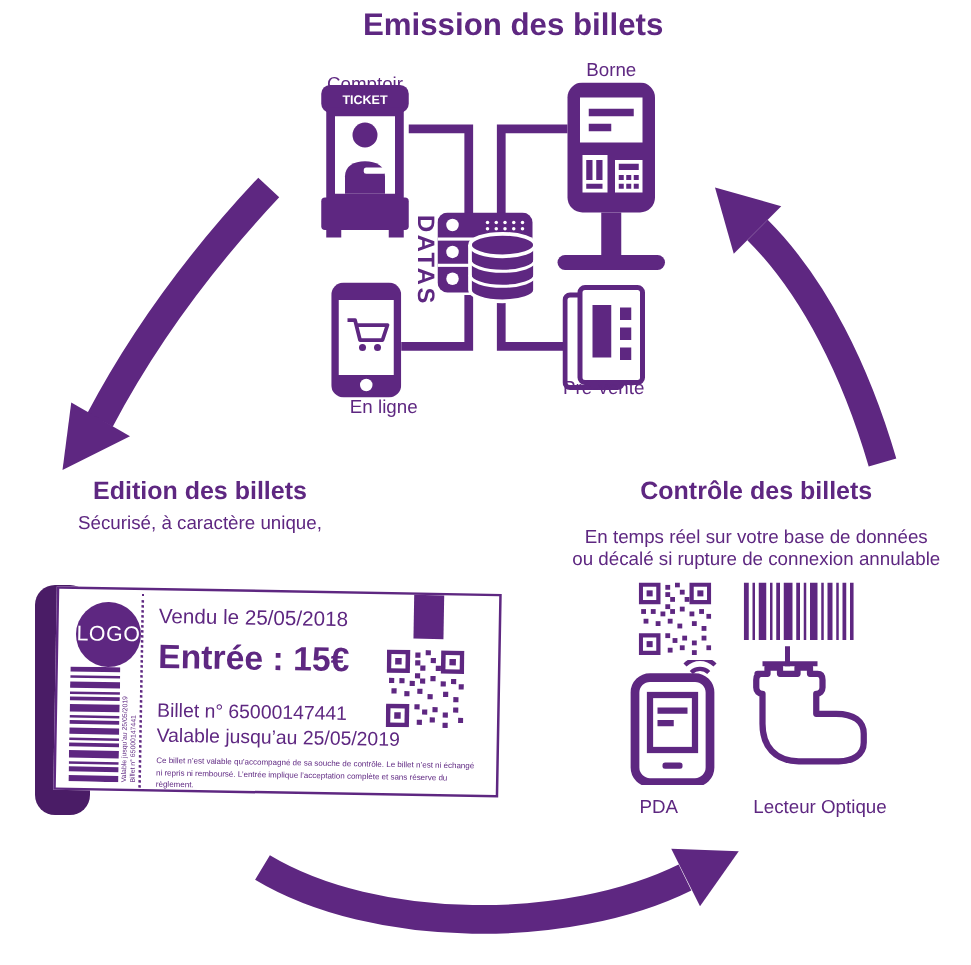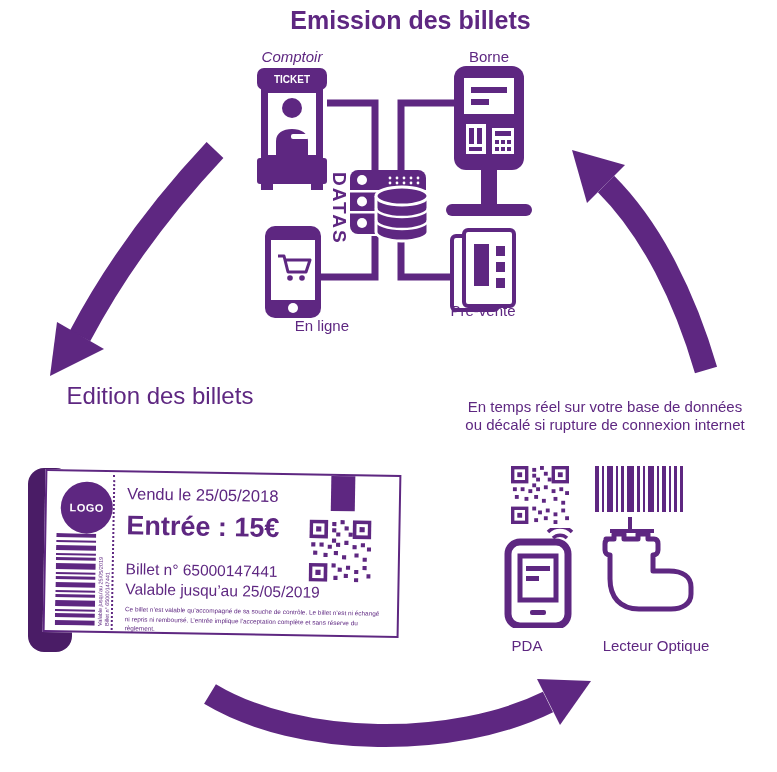--- a/index.html
+++ b/index.html
@@ -5,29 +5,29 @@
   :root{
     --p:#5E2781;
     --pd:#4A1C66;
   }
   *{box-sizing:border-box;margin:0;padding:0;}
   body{background:#fff;font-family:"Liberation Sans","DejaVu Sans",sans-serif;}
   #stage{position:relative;width:777px;height:772px;background:#fff;overflow:hidden;color:var(--p);}
   .abs{position:absolute;}
   .ctr{text-align:center;}
   h1.big{font-size:25px;font-weight:700;color:var(--p);}
-  h2.sec{font-size:24px;font-weight:400;color:var(--p);}
+  h2.sec{font-size:20px;font-weight:700;color:var(--p);}
   .sub{font-size:15px;color:var(--p);line-height:18px;}
   .nodelabel{font-size:15px;color:var(--p);}
   
   #holder{left:28px;top:468px;width:44px;height:184px;background:var(--pd);border-radius:16px;}
   #ticket{left:44px;top:472px;width:356px;height:163px;background:#fff;border:2px solid var(--p);
           transform:rotate(1deg);z-index:3;}
   #logo-badge{left:14px;top:10px;width:52px;height:52px;border-radius:50%;background:var(--p);
-              color:#fff;font-size:11px;font-weight:700;display:flex;align-items:center;justify-content:center;letter-spacing:.5px;}
+              color:#fff;font-size:17px;font-weight:400;display:flex;align-items:center;justify-content:center;letter-spacing:.5px;}
   #perf{left:66px;top:3px;height:155px;width:0;border-left:2px dotted var(--p);}
   .vtext{position:absolute;transform:rotate(-90deg);transform-origin:left top;white-space:nowrap;
          font-size:5.5px;color:var(--p);}
   .t-sold{left:80px;top:12px;font-size:16.5px;color:var(--p);}
   .t-price{left:80px;top:38px;font-size:27px;font-weight:600;color:var(--p);}
   .t-num{left:80px;top:88px;font-size:15.5px;color:var(--p);}
   .t-val{left:80px;top:108px;font-size:15.5px;color:var(--p);}
   .t-legal{left:80px;top:132px;width:258px;font-size:6.4px;line-height:9.5px;color:var(--p);}
   #tab{left:284px;top:0;width:24px;height:35px;background:var(--p);}
   svg .fillp{fill:var(--p);}
@@ -105,21 +105,21 @@
       <polygon points="625,165 587,203 572,150"></polygon>
     </g>
     <g fill="#5E2781">
       <path d="M210,694 C300,748 455,748 548,702" fill="none" stroke="#5E2781" stroke-width="23"></path>
       <polygon points="537,679 560,725 591,681"></polygon>
     </g>
   </svg>
 
   <h1 class="big abs ctr" style="left:0;top:6px;width:777px;padding-left:44px;">Emission des billets</h1>
 
-  <div class="nodelabel abs ctr" style="left:233px;top:48px;width:118px;font-style:italic;">Comptoir</div>
+  <div class="nodelabel abs ctr" style="left:233px;top:59px;width:118px;">Comptoir</div>
   <div class="nodelabel abs ctr" style="left:430px;top:48px;width:118px;">Borne</div>
 
   <svg class="abs" style="left:253px;top:68px;" width="78" height="124" viewBox="0 0 78 124">
     <rect class="fillp" x="4" y="0" width="70" height="22" rx="7"></rect>
     <text x="39" y="15" fill="#fff" font-size="10" font-weight="bold" text-anchor="middle">TICKET</text>
     <rect class="fillp" x="8" y="18" width="62" height="76"></rect>
     <rect class="fw" x="15" y="25" width="48" height="62"></rect>
     <circle class="fillp" cx="39" cy="40" r="10"></circle>
     <path class="fillp" d="M23,87 v-14 c0,-8 7,-12 16,-12 c9,0 16,4 16,12 v14 z"></path>
     <rect class="fw" x="38" y="66" width="18" height="5" rx="2"></rect>
@@ -190,25 +190,26 @@
 
   <svg class="abs" style="left:450px;top:228px;" width="66" height="86" viewBox="0 0 66 86">
     <rect class="fw sp" x="2" y="8" width="46" height="74" rx="4" stroke-width="4"></rect>
     <rect class="fw sp" x="14" y="2" width="50" height="76" rx="4" stroke-width="4"></rect>
     <rect class="fillp" x="24" y="16" width="15" height="42"></rect>
     <rect class="fillp" x="46" y="18" width="9" height="10"></rect>
     <rect class="fillp" x="46" y="34" width="9" height="10"></rect>
     <rect class="fillp" x="46" y="50" width="9" height="10"></rect>
   </svg>
 
-  <div class="nodelabel abs ctr" style="left:237px;top:317px;width:112px;text-align:right;">En ligne</div>
+  <div class="nodelabel abs ctr" style="left:251px;top:317px;width:112px;">En ligne</div>
   <div class="nodelabel abs ctr" style="left:427px;top:302px;width:112px;">Pré-vente</div>
 
   <div class="abs ctr" style="left:20px;top:382px;width:280px;">
     <h2 class="sec">Edition des billets</h2>
+    <div class="sub" style="margin-top:5px;">Sécurisé, à caractère unique,</div>
   </div>
 
   <div class="abs" id="holder"></div>
 
   <div class="abs" id="ticket">
     <div class="abs" id="logo-badge">LOGO</div>
     <svg class="abs" style="left:10px;top:62px;" width="40" height="92" viewBox="0 0 42 92" preserveAspectRatio="none">
       <g fill="#5E2781">
         <rect x="0" y="0" width="42" height="4"></rect>
           <rect x="0" y="7" width="42" height="2"></rect>
@@ -235,22 +236,23 @@
     <div class="abs t-num">Billet n° 65000147441</div>
     <div class="abs t-val">Valable jusqu’au 25/05/2019</div>
     <div class="abs t-legal">Ce billet n’est valable qu’accompagné de sa souche de contrôle. Le billet n’est ni échangé ni repris ni remboursé. L’entrée implique l’acceptation complète et sans réserve du règlement.</div>
     <div class="abs" id="tab"></div>
     <svg class="abs" style="left:263px;top:44px;" width="62" height="62" viewBox="0 0 60 60">
         <use href="#qr-sym"></use>
       </svg>
   </div>
 
   <div class="abs ctr" style="left:445px;top:382px;width:320px;">
+    <h2 class="sec">Contrôle des billets</h2>
     <div class="sub" style="margin-top:16px;">En temps réel sur votre base de données</div>
-    <div class="sub">ou décalé si rupture de connexion internet</div>
+    <div class="sub">ou décalé si rupture de connexion annulable</div>
   </div>
 
   <svg class="abs" style="left:511px;top:466px;" width="58" height="58" viewBox="0 0 60 60">
       <use href="#qr-sym"></use>
     </svg>
 
   <svg class="abs" style="left:595px;top:466px;" width="88" height="46" viewBox="0 0 88 46" preserveAspectRatio="none">
     <g fill="#5E2781">
       <rect x="0" y="0" width="4" height="46"></rect>
         <rect x="7" y="0" width="2" height="46"></rect>

